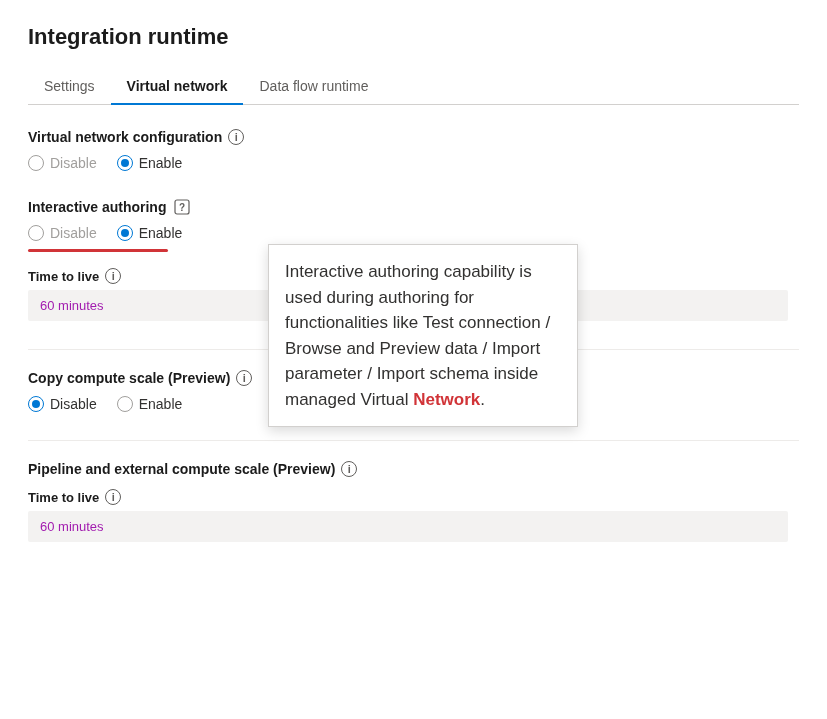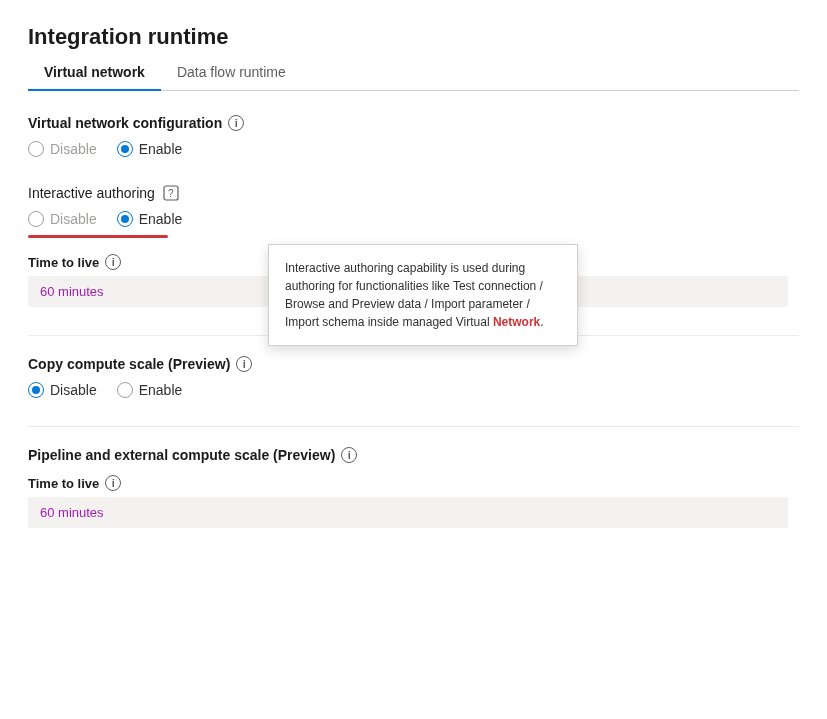--- a/index.html
+++ b/index.html
@@ -9,21 +9,21 @@
       color: #323130;
       background: #fff;
       padding: 24px 28px;
       max-width: 827px;
     }
 
     .page-title {
       font-size: 22px;
       font-weight: 600;
       color: #1b1b1b;
-      margin-bottom: 4px;
+      margin-bottom: 18px;
     }
 
     .tabs {
       display: flex;
       border-bottom: 1px solid #d2d0ce;
       margin-bottom: 24px;
     }
 
     .tab {
       padding: 10px 16px;
@@ -117,21 +117,21 @@
       border-radius: 50%;
       background: #0078d4;
     }
 
     .interactive-authoring-row {
       display: flex;
       align-items: center;
       gap: 8px;
       margin-bottom: 10px;
       font-size: 14px;
-      font-weight: 400;
+      font-weight: 700;
       color: #1b1b1b;
       margin-top: 24px;
     }
 
     .help-icon {
       width: 16px;
       height: 16px;
       display: inline-flex;
       align-items: center;
       justify-content: center;
@@ -177,21 +177,21 @@
       border-top: 1px solid #edebe9;
       margin: 20px 0;
     }
 
     .tooltip-popup {
       position: absolute;
       background: #fff;
       border: 1px solid #d2d0ce;
       box-shadow: 0 4px 12px rgba(0,0,0,0.15);
       padding: 14px 16px;
-      font-size: 12px;
+      font-size: 17px;
       color: #323130;
       line-height: 1.5;
       width: 310px;
       z-index: 100;
       top: 220px;
       left: 240px;
     }
 
     .tooltip-popup .highlight {
       color: #d13438;
@@ -203,20 +203,21 @@
     }
   </style>
 </head>
 <body>
 
 <div class="relative-wrap">
 
   <h1 class="page-title">Integration runtime</h1>
 
   <div class="tabs">
+    <div class="tab">Settings</div>
     <div class="tab active">Virtual network</div>
     <div class="tab">Data flow runtime</div>
   </div>
 
   <div class="section">
     <div class="section-title">
       <span>Virtual network configuration</span>
       <span class="info-icon">i</span>
     </div>
     <div class="radio-group">

